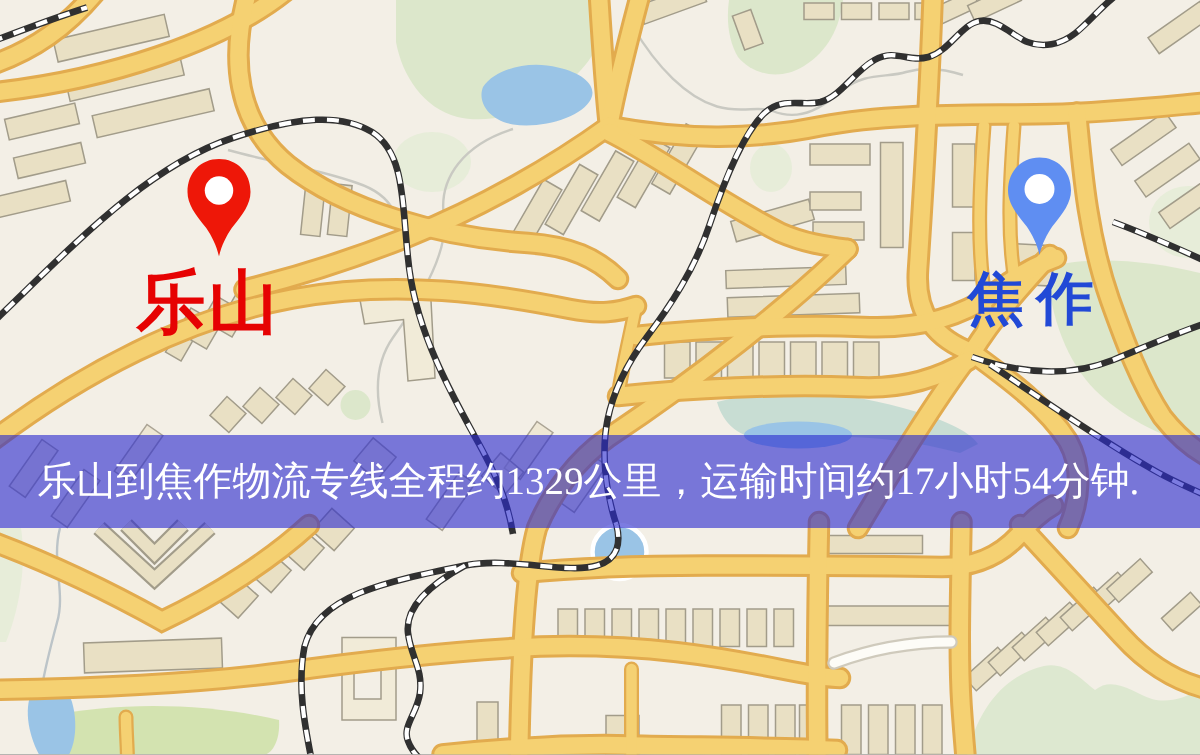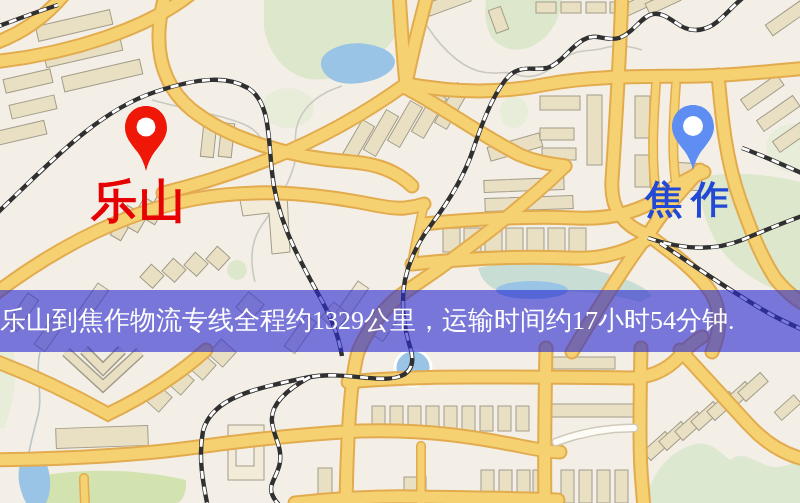--- a/index.html
+++ b/index.html
@@ -35,21 +35,21 @@
   .pin-red{fill:#ee1708;}
   .pin-blue{fill:#5f8ef2;}
   .pin-hole{fill:#ffffff;}
   .city-label{font-weight:bold;text-anchor:middle;}
   .label-origin{font-size:46px;letter-spacing:2px;fill:#e60202;}
   .label-dest{font-size:38px;letter-spacing:8px;fill:#2149d6;}
 
   
   .banner{position:absolute;left:0;top:290px;width:800px;height:62px;
           background:rgba(43,43,206,0.62);display:flex;align-items:center;}
-  .banner span{color:#ffffff;font-size:26px;line-height:62px;
+  .banner span{color:#ffffff;font-size:26px;line-height:62px;padding-left:25px;
                white-space:nowrap;font-family:"Liberation Serif",serif;}
 </style>
 </head>
 <body>
 
 <div class="stage">
 <svg width="800" height="503" viewBox="0 0 800 503">
   <defs>
     <path id="r1" d="M 66,-8 C 45,18 22,34 -8,44"></path>
     <path id="r2" d="M 193,-8 C 150,28 70,54 -8,62"></path>

